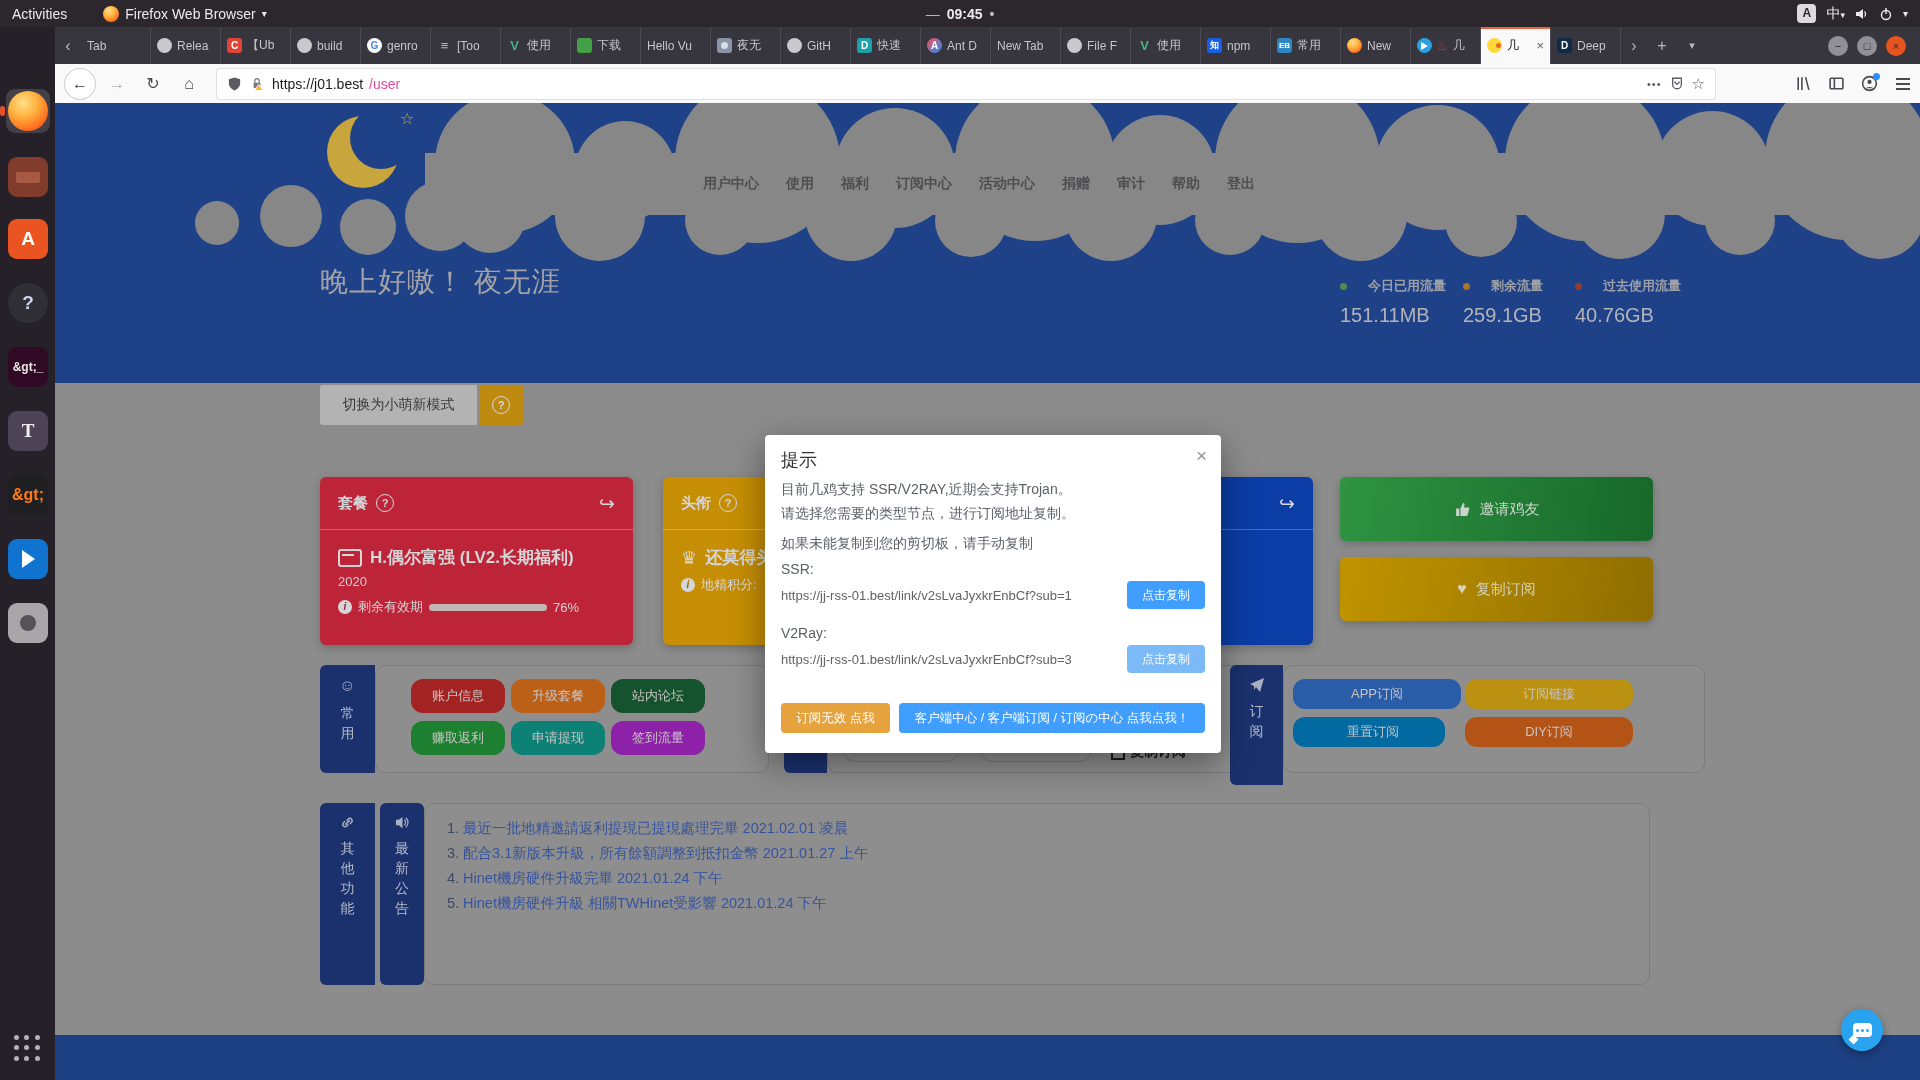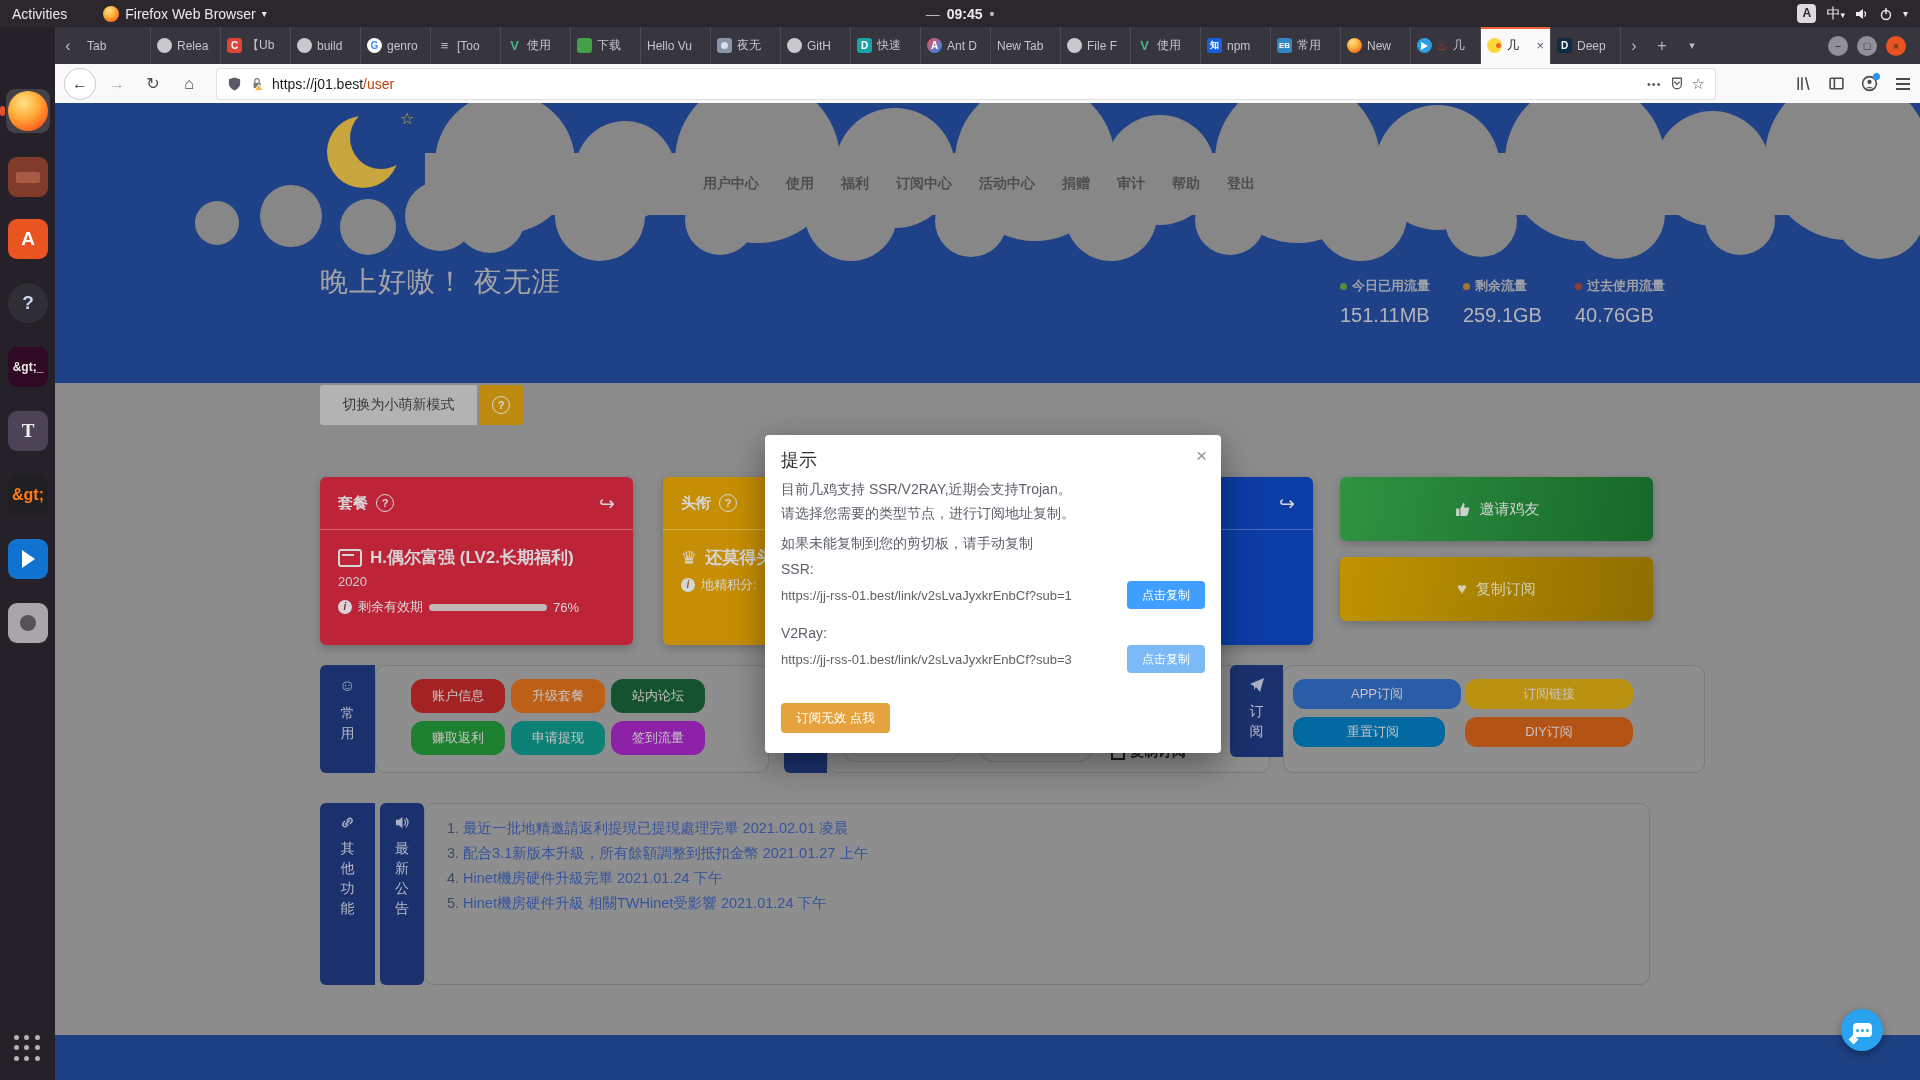--- a/index.html
+++ b/index.html
@@ -32,36 +32,36 @@
   .ti{width:15px;height:15px;flex:none;border-radius:3px;font-size:10px;font-weight:700;line-height:15px;text-align:center;display:inline-block;}
   .ti.round{border-radius:50%;}
   .winctl{display:flex;align-items:center;gap:9px;margin:0 14px 0 auto;}
   .wc{width:20px;height:20px;border-radius:50%;background:#918f97;color:#2a282e;font-size:11px;line-height:20px;text-align:center;}
   .wc.close{background:#e85420;}
   #toolbar{height:39px;background:#f9f9fa;display:flex;align-items:center;padding:0 10px;border-bottom:1px solid #dedee0;gap:8px;}
   .tbtn{width:28px;height:28px;display:flex;align-items:center;justify-content:center;color:#4a4a4f;font-size:16px;flex:none;}
   #backbtn{width:30px;height:30px;border-radius:50%;background:#fff;box-shadow:0 0 0 1px #cfcfd4;color:#3e3e42;}
   #urlbar{flex:1;height:30px;background:#fff;border-radius:3px;box-shadow:0 0 0 1px #e0e0e3;display:flex;align-items:center;
     gap:8px;padding:0 10px;margin:0 72px 0 6px;font-size:14px;color:#1b1b1d;}
-  #urlbar .path{color:#c2410c;}
+  #urlbar .path{color:#ec4899;margin-left:6px;}
   #urlbar .sp{flex:1;}
   
   #page{position:absolute;left:0;top:76px;width:1865px;height:977px;background:#8c8c8c;overflow:hidden;font-size:14px;}
   .sky{position:absolute;left:0;top:0;width:1865px;height:280px;background:#1e4187;}
   .cloud{position:absolute;background:#878787;border-radius:50%;}
   .cloudbar{position:absolute;background:#878787;}
   #pfoot{position:absolute;left:0;top:932px;width:1865px;height:45px;background:#1d4083;}
   #topnav{position:absolute;left:648px;top:72px;display:flex;gap:27px;font-size:14px;font-weight:700;color:#4e4e50;z-index:3;}
   #topnav span{cursor:pointer;}
   .moonbody{position:absolute;left:272px;top:13px;width:72px;height:72px;border-radius:50%;background:#c9a53d;}
   .mooncut{position:absolute;left:295px;top:4px;width:62px;height:62px;border-radius:50%;background:#1e4187;}
   .spark{position:absolute;color:#c9a53d;}
   #greeting{position:absolute;left:265px;top:160px;font-size:28px;color:#a3a3a7;letter-spacing:1px;}
   .stat{position:absolute;top:174px;}
-  .stat .lbl{font-size:13px;font-weight:700;color:#9da0a6;display:flex;align-items:center;gap:5px;}
+  .stat .lbl{font-size:13px;font-weight:700;color:#9da0a6;display:flex;align-items:center;gap:21px;}
   .stat .dot{width:7px;height:7px;border-radius:50%;display:inline-block;}
   .stat .val{font-size:20px;color:#b4b4b8;margin-top:9px;}
   #toggle{position:absolute;left:265px;top:282px;width:157px;height:40px;background:#b3b3b3;border-radius:3px 0 0 3px;
     color:#3a3a3c;font-size:14px;display:flex;align-items:center;justify-content:center;}
   #togglehelp{position:absolute;left:424px;top:282px;width:44px;height:40px;background:#bf8a10;border-radius:0 3px 3px 0;
     display:flex;align-items:center;justify-content:center;}
   .qcirc{width:16px;height:16px;border-radius:50%;border:1.5px solid #d8d8da;color:#d8d8da;font-size:11px;font-weight:700;
     text-align:center;line-height:16px;display:inline-block;}
   
   .card{position:absolute;top:374px;height:168px;border-radius:6px;box-shadow:0 3px 10px rgba(0,0,0,.22);color:#d6d6d8;box-sizing:border-box;}
@@ -493,21 +493,21 @@
       <div class="panel" style="left:772px;top:562px;width:443px;height:108px;"></div>
       <div class="vtab" style="left:729px;top:562px;width:43px;height:108px;"></div>
       <div class="ghost" style="left:786px;top:629px;width:120px;"></div>
       <div class="ghost" style="left:923px;top:629px;width:116px;"></div>
       <div style="position:absolute;left:1056px;top:640px;color:#1b1b1b;font-size:14px;font-weight:700;display:flex;align-items:center;gap:5px;">
         <span style="width:10px;height:12px;border:2px solid #1b1b1b;display:inline-block;"></span>
         <span>复制订阅</span>
       </div>
 
       <div class="panel" style="left:1228px;top:562px;width:422px;height:108px;"></div>
-      <div class="vtab" style="left:1175px;top:562px;width:53px;height:92px;">
+      <div class="vtab" style="left:1175px;top:562px;width:53px;height:120px;">
         <svg width="16" height="16" viewBox="0 0 16 16">
             <polygon points="1,7 15,1 11,15 7,10 5,13 5,9" fill="#aab0c2"></polygon>
           </svg>
         <span class="vtxt">订阅</span>
       </div>
       <div class="gbtn" style="left:1238px;top:576px;width:168px;height:30px;background:#2a5da8;">APP订阅</div>
       <div class="gbtn" style="left:1410px;top:576px;width:168px;height:30px;background:#ba9110;">订阅链接</div>
       <div class="gbtn" style="left:1238px;top:614px;width:144px;height:30px;background:#0369a1;padding-left:8px;">重置订阅</div>
       <div class="gbtn" style="left:1410px;top:614px;width:168px;height:30px;background:#b35416;">DIY订阅</div>
 
@@ -549,17 +549,18 @@
         <div class="mline" style="top:46px;">目前几鸡支持 SSR/V2RAY,近期会支持Trojan。</div>
         <div class="mline" style="top:70px;">请选择您需要的类型节点，进行订阅地址复制。</div>
         <div class="mline" style="top:100px;">如果未能复制到您的剪切板，请手动复制</div>
         <div class="mline" style="top:126px;">SSR:</div>
         <div class="murl" style="top:153px;">https://jj-rss-01.best/link/v2sLvaJyxkrEnbCf?sub=1</div>
         <div class="copybtn" style="top:146px;">点击复制</div>
         <div class="mline" style="top:190px;">V2Ray:</div>
         <div class="murl" style="top:217px;">https://jj-rss-01.best/link/v2sLvaJyxkrEnbCf?sub=3</div>
         <div class="copybtn lite" style="top:210px;">点击复制</div>
         <div class="mfbtn" style="left:16px;width:109px;background:#E6A23C;">订阅无效 点我</div>
+        <div class="mfbtn" style="left:134px;width:306px;background:#409EFF;">客户端中心 / 客户端订阅 / 订阅の中心 点我点我！</div>
       </div>
 
     </div>
   </div>
 </div>
 
 </body></html>

